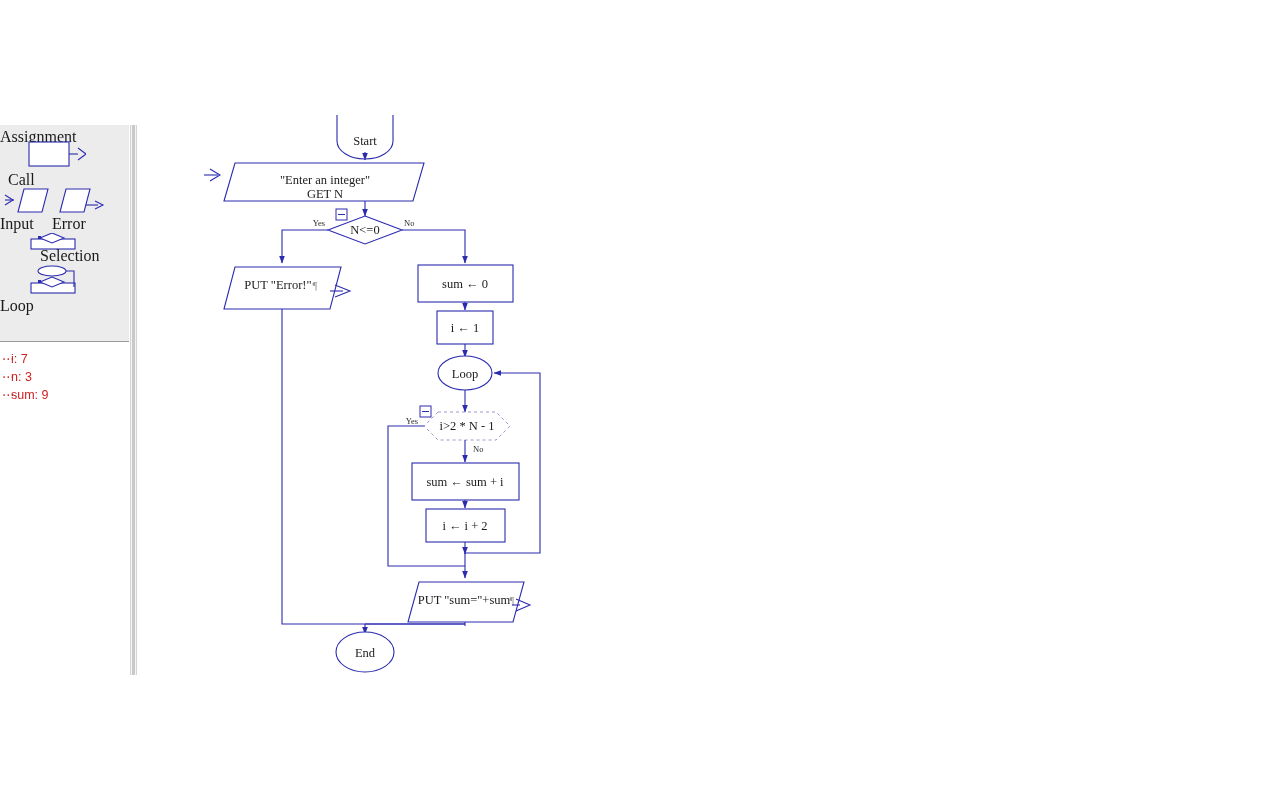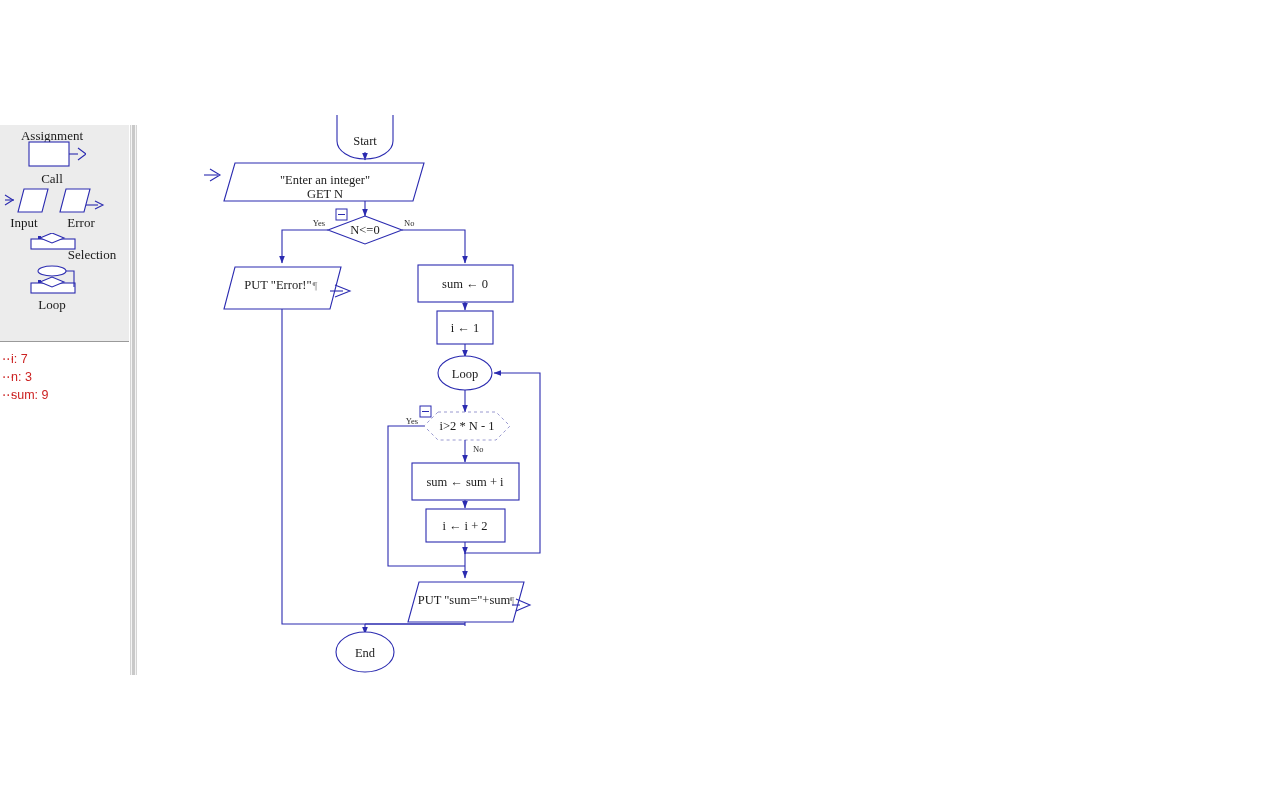--- a/index.html
+++ b/index.html
@@ -36,31 +36,31 @@
     width: 129px;
     height: 216px;
     background: #ececec;
     border-bottom: 1px solid #9a9a9a;
     overflow: hidden;
   }
 
   .pal-label {
     position: absolute;
     width: 100%;
-    text-align: center;
-    font-size: 13px;
+    text-align: left;
+    font-size: 16px;
     color: #1a1a1a;
     font-family: "Liberation Serif", serif;
   }
 
   .pal-icon { position: absolute; }
 
   
   .lbl-assignment { top: 3px; left: 0; width: 104px; }
-  .lbl-call       { top: 46px; left: 0; width: 104px; }
+  .lbl-call       { top: 46px; left: 8px; width: 104px; }
   .lbl-input      { top: 90px; left: 0; width: 48px; }
   .lbl-output     { top: 90px; left: 52px; width: 58px; }
   .lbl-selection  { top: 122px; left: 0; width: 104px; margin-left: 40px; }
   .lbl-loop       { top: 172px; left: 0; width: 104px; }
 
   #variables {
     position: absolute;
     left: 0;
     top: 217px;
     width: 129px;

